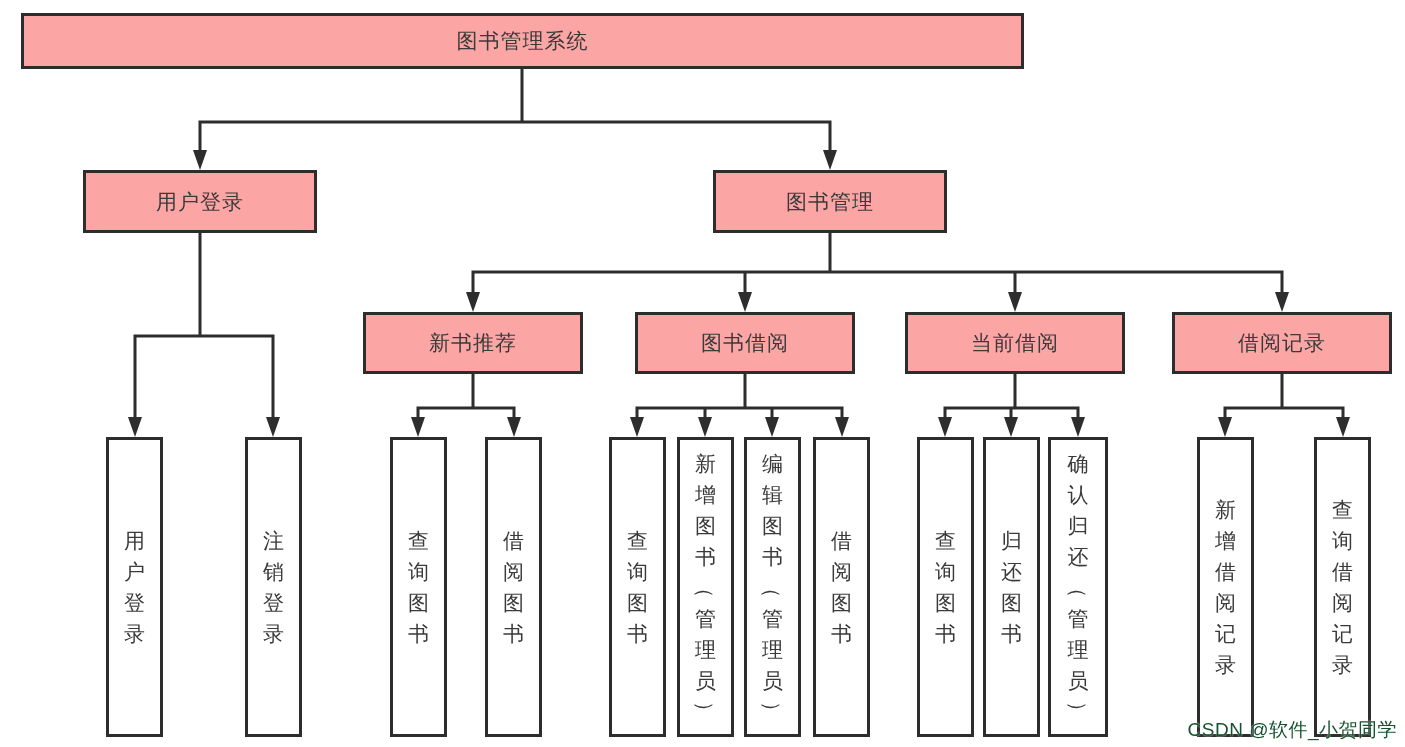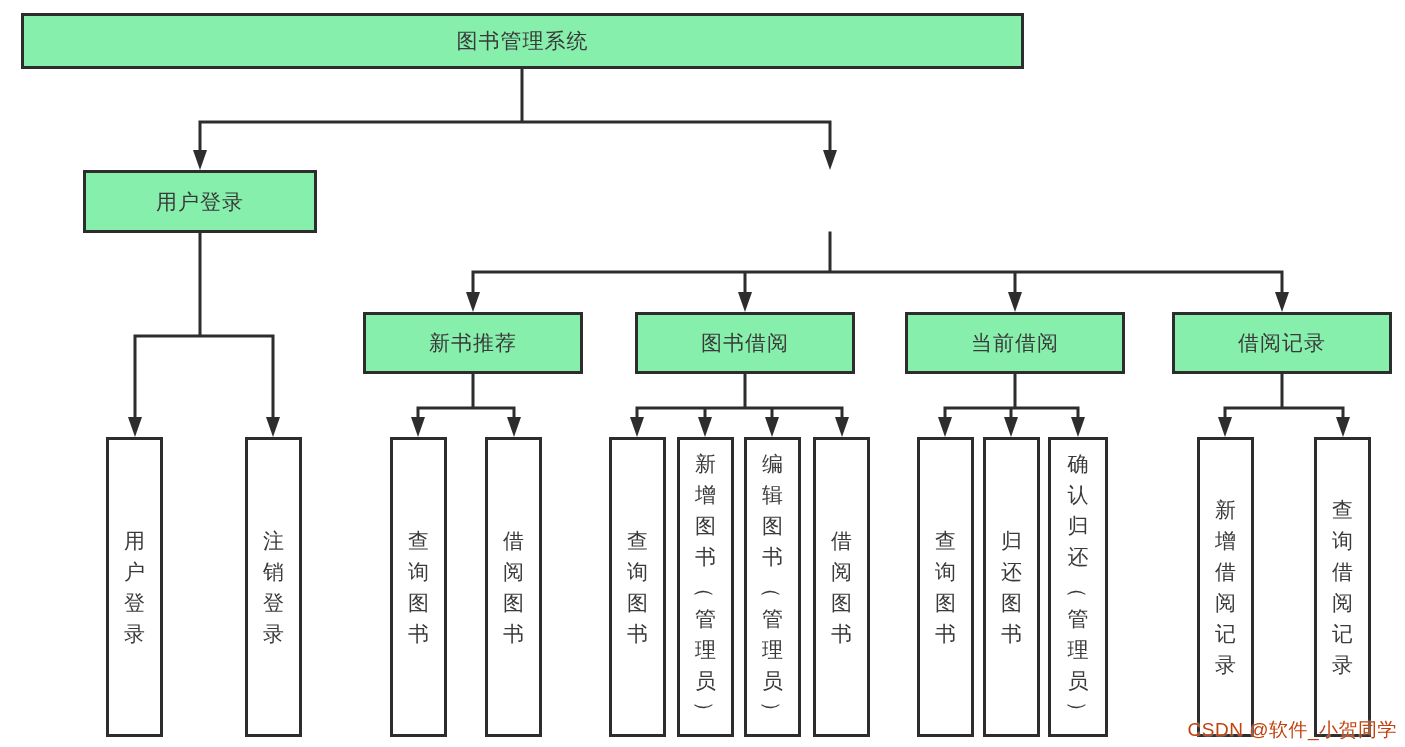--- a/index.html
+++ b/index.html
@@ -20,21 +20,21 @@
     position: absolute;
     left: 0; top: 0;
     width: 1405px;
     height: 747px;
     pointer-events: none;
   }
   .node {
     position: absolute;
     box-sizing: border-box;
     border: 3px solid #2d2d2d;
-    background: #86efac;
+    background: #fca5a5;
     display: flex;
     align-items: center;
     justify-content: center;
     font-size: 21px;
     letter-spacing: 1px;
     color: #3a3a3a;
     z-index: 2;
   }
   .root-node   { left: 21px;  top: 13px;  width: 1003px; height: 56px; }
   .l2-node     { top: 170px;  width: 234px; height: 63px; }
@@ -61,21 +61,21 @@
     text-align: center;
   }
   .leaf .vchar.rot {
     transform: rotate(90deg);
   }
   .watermark {
     position: absolute;
     right: 8px;
     bottom: 4px;
     font-size: 19px;
-    color: #c2410c;
+    color: #14532d;
     letter-spacing: 0.5px;
     z-index: 3;
     text-shadow: 0 0 2px #ffffff;
     margin-top: 28px;
   }
 </style>
 </head>
 <body>
 
 <div id="canvas">
@@ -126,20 +126,23 @@
       <polygon points="1336,417 1350,417 1343,437"></polygon>
     </g>
   </svg>
 
   <div class="node root-node">
     <span>图书管理系统</span>
   </div>
 
   <div class="node l2-node" style="left:83px;">
     <span>用户登录</span>
+  </div>
+  <div class="node l2-node" style="left:713px;">
+    <span>图书管理</span>
   </div>
 
   <div class="node l3-node" style="left:363px;">
     <span>新书推荐</span>
   </div>
   <div class="node l3-node" style="left:635px;">
     <span>图书借阅</span>
   </div>
   <div class="node l3-node" style="left:1172px;">
     <span>借阅记录</span>

